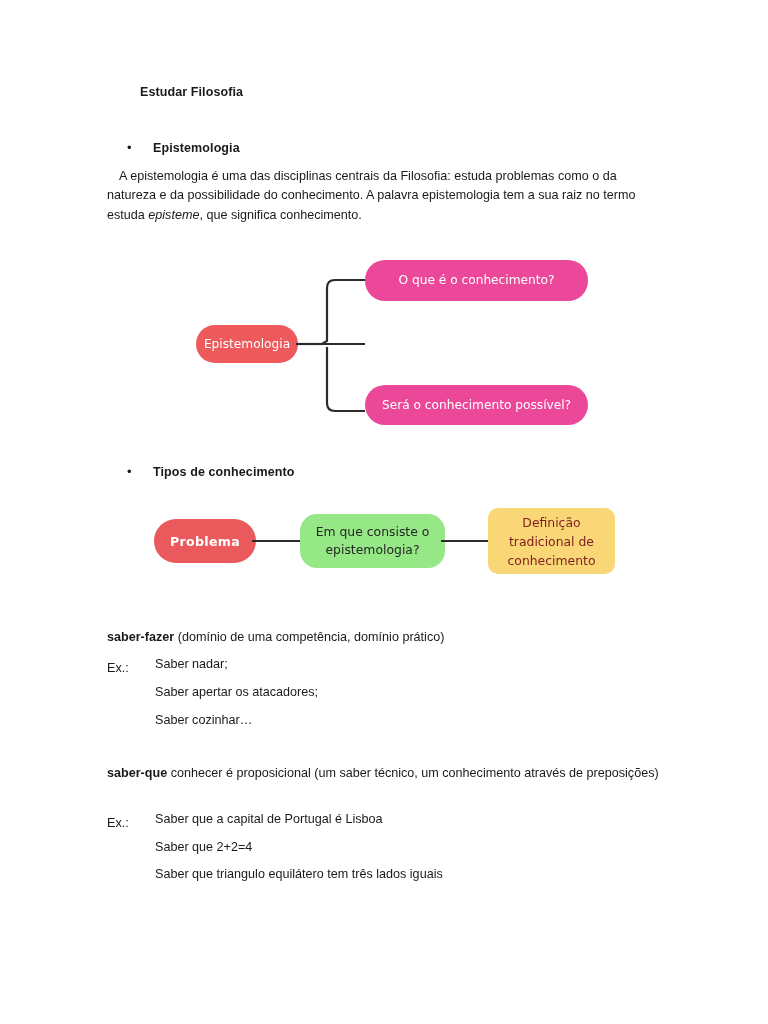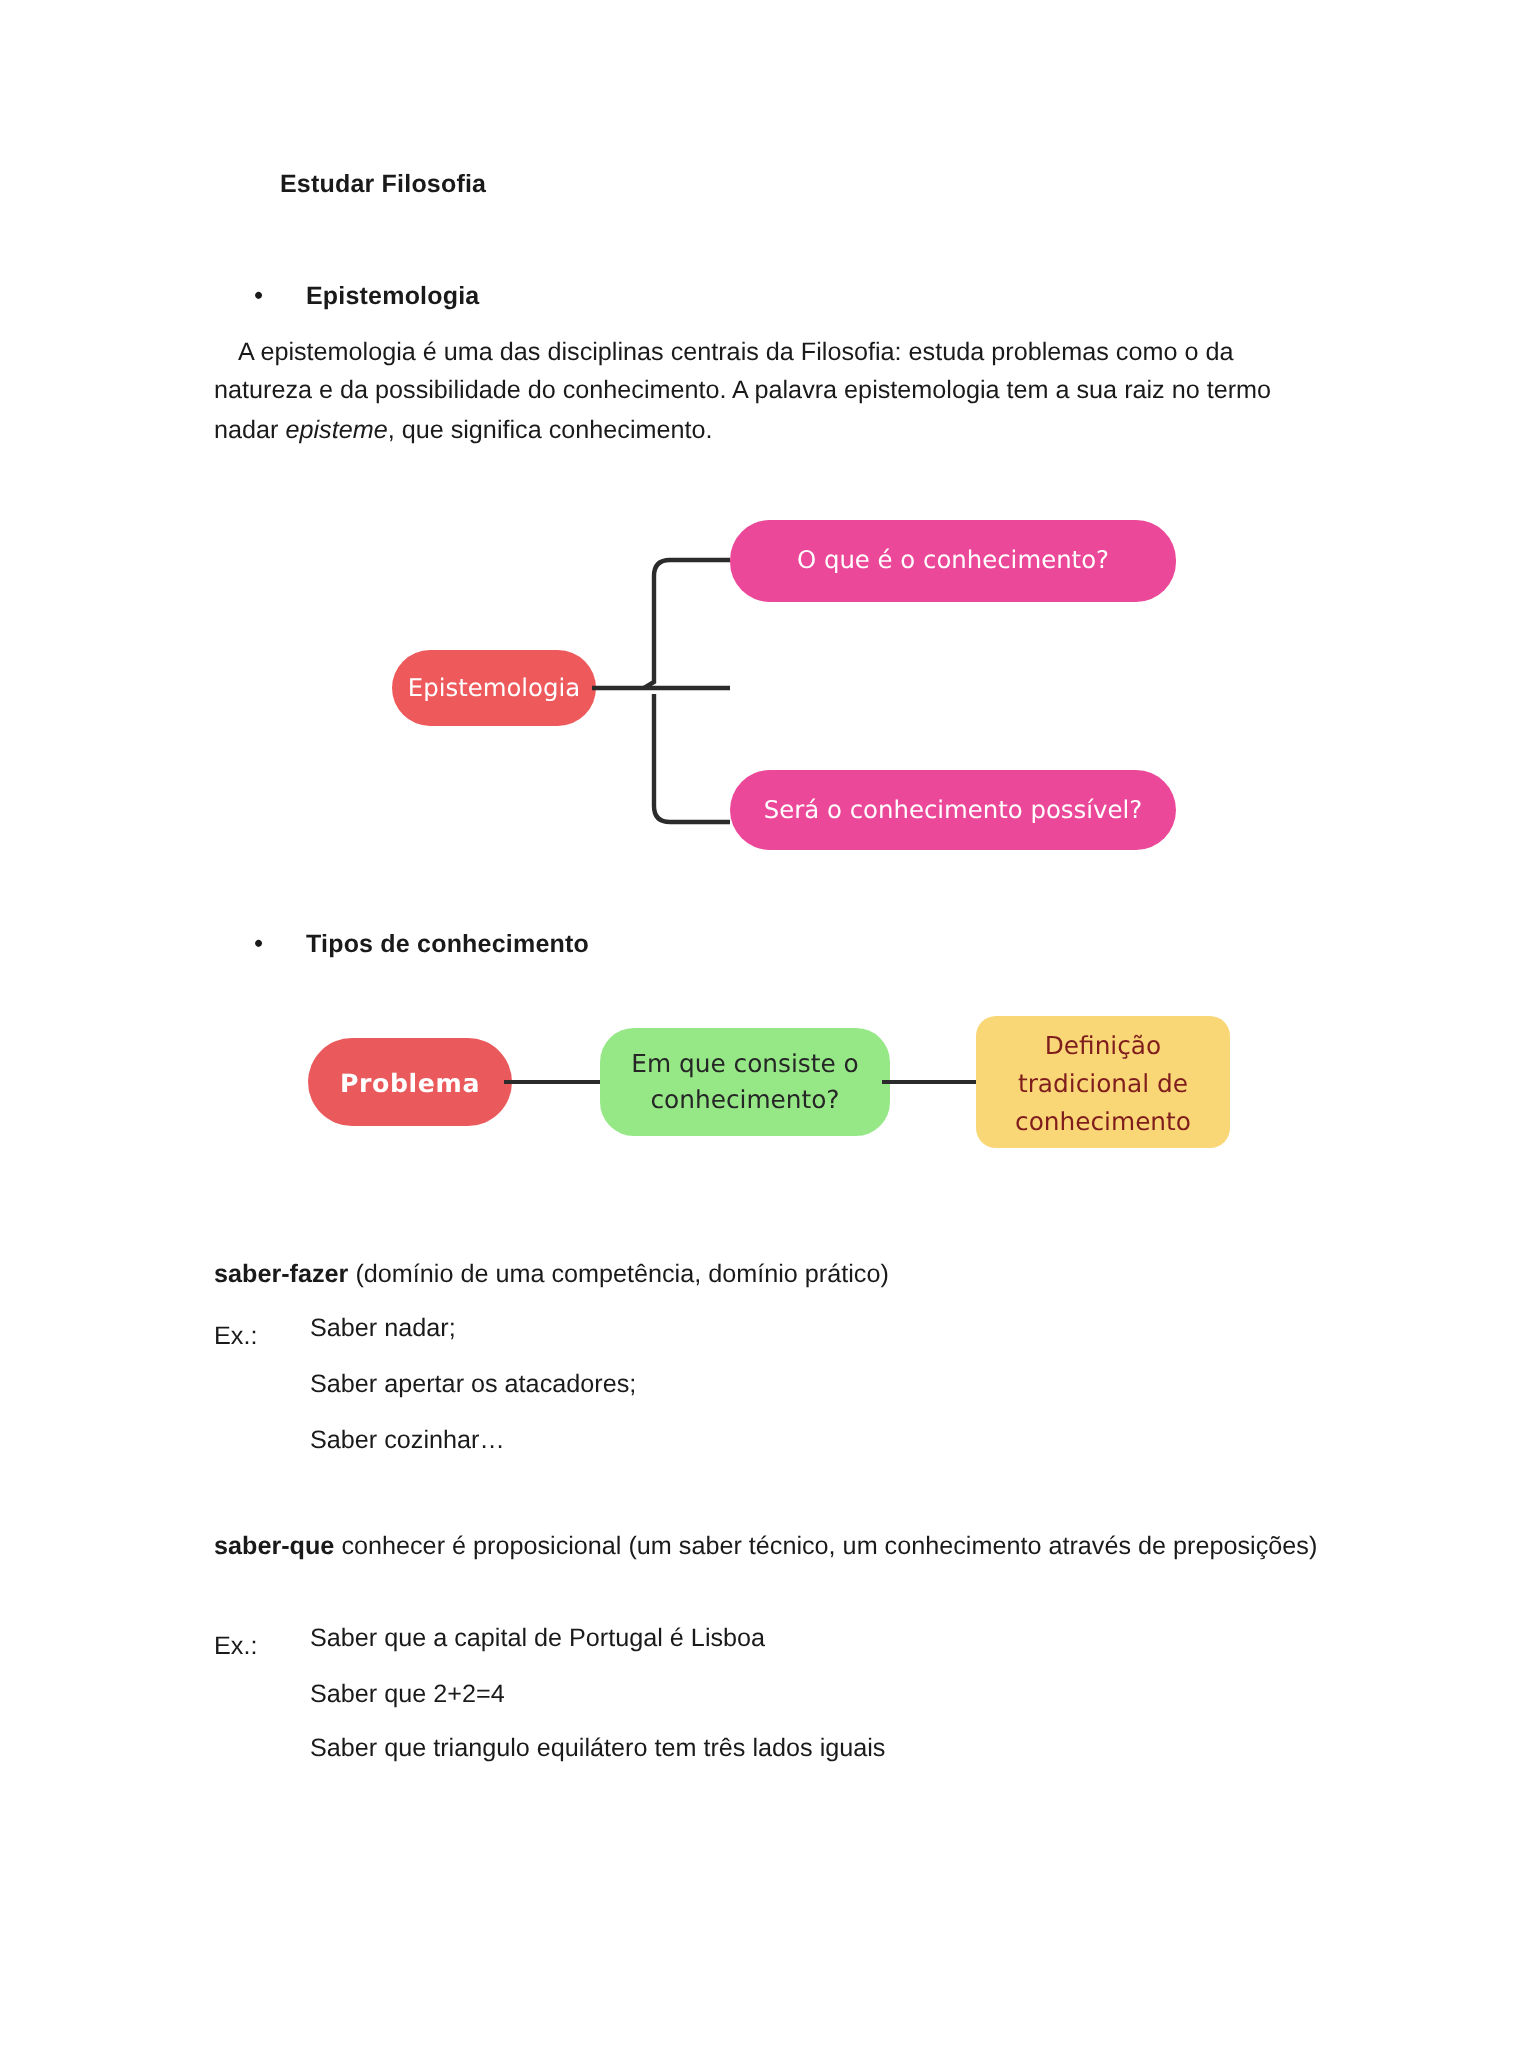--- a/index.html
+++ b/index.html
@@ -149,21 +149,21 @@
   <div class="doc-title">Estudar Filosofia</div>
 
   <div class="bullet-row" style="left:127px; top:141px;">
     <span class="bullet-dot">•</span>
     <span class="bullet-label">Epistemologia</span>
   </div>
 
   <div class="para" style="left:107px; top:167px; width:560px;">
     <span class="indent"></span><span>A epistemologia é uma das disciplinas centrais da Filosofia: estuda problemas como o da</span>
     <span>natureza e da possibilidade do conhecimento. A palavra epistemologia tem a sua raiz no termo</span>
-    <span>nadar </span><em>episteme</em><span>, que significa conhecimento.</span>
+    <span>estuda </span><em>episteme</em><span>, que significa conhecimento.</span>
   </div>
 
   <div class="diagram" style="left:0; top:0; width:768px; height:1024px;">
 
     <div class="node node-red" style="left:196px; top:325px; width:102px; height:38px;">
       <span>Epistemologia</span>
     </div>
 
     <svg class="connector-svg" style="left:296px; top:255px; width:80px; height:175px;" viewBox="0 0 80 175">
       <path d="M 0 89 L 26 89" fill="none" stroke="#2b2b2b" stroke-width="2.2"></path>
@@ -190,21 +190,21 @@
   <div class="diagram" style="left:0; top:0; width:768px; height:1024px;">
 
     <div class="node node-red-bold" style="left:154px; top:519px; width:102px; height:44px;">
       <span>Problema</span>
     </div>
 
     <div class="conn-line" style="left:252px; top:540px; width:52px;"></div>
 
     <div class="node node-green" style="left:300px; top:514px; width:145px; height:54px; flex-direction:column;">
       <span>Em que consiste o</span>
-      <span>conhecimento?</span>
+      <span>epistemologia?</span>
     </div>
 
     <div class="conn-line" style="left:441px; top:540px; width:52px;"></div>
 
     <div class="node node-yellow" style="left:488px; top:508px; width:127px; height:66px; flex-direction:column;">
       <span>Definição</span>
       <span>tradicional de</span>
       <span>conhecimento</span>
     </div>
   </div>

